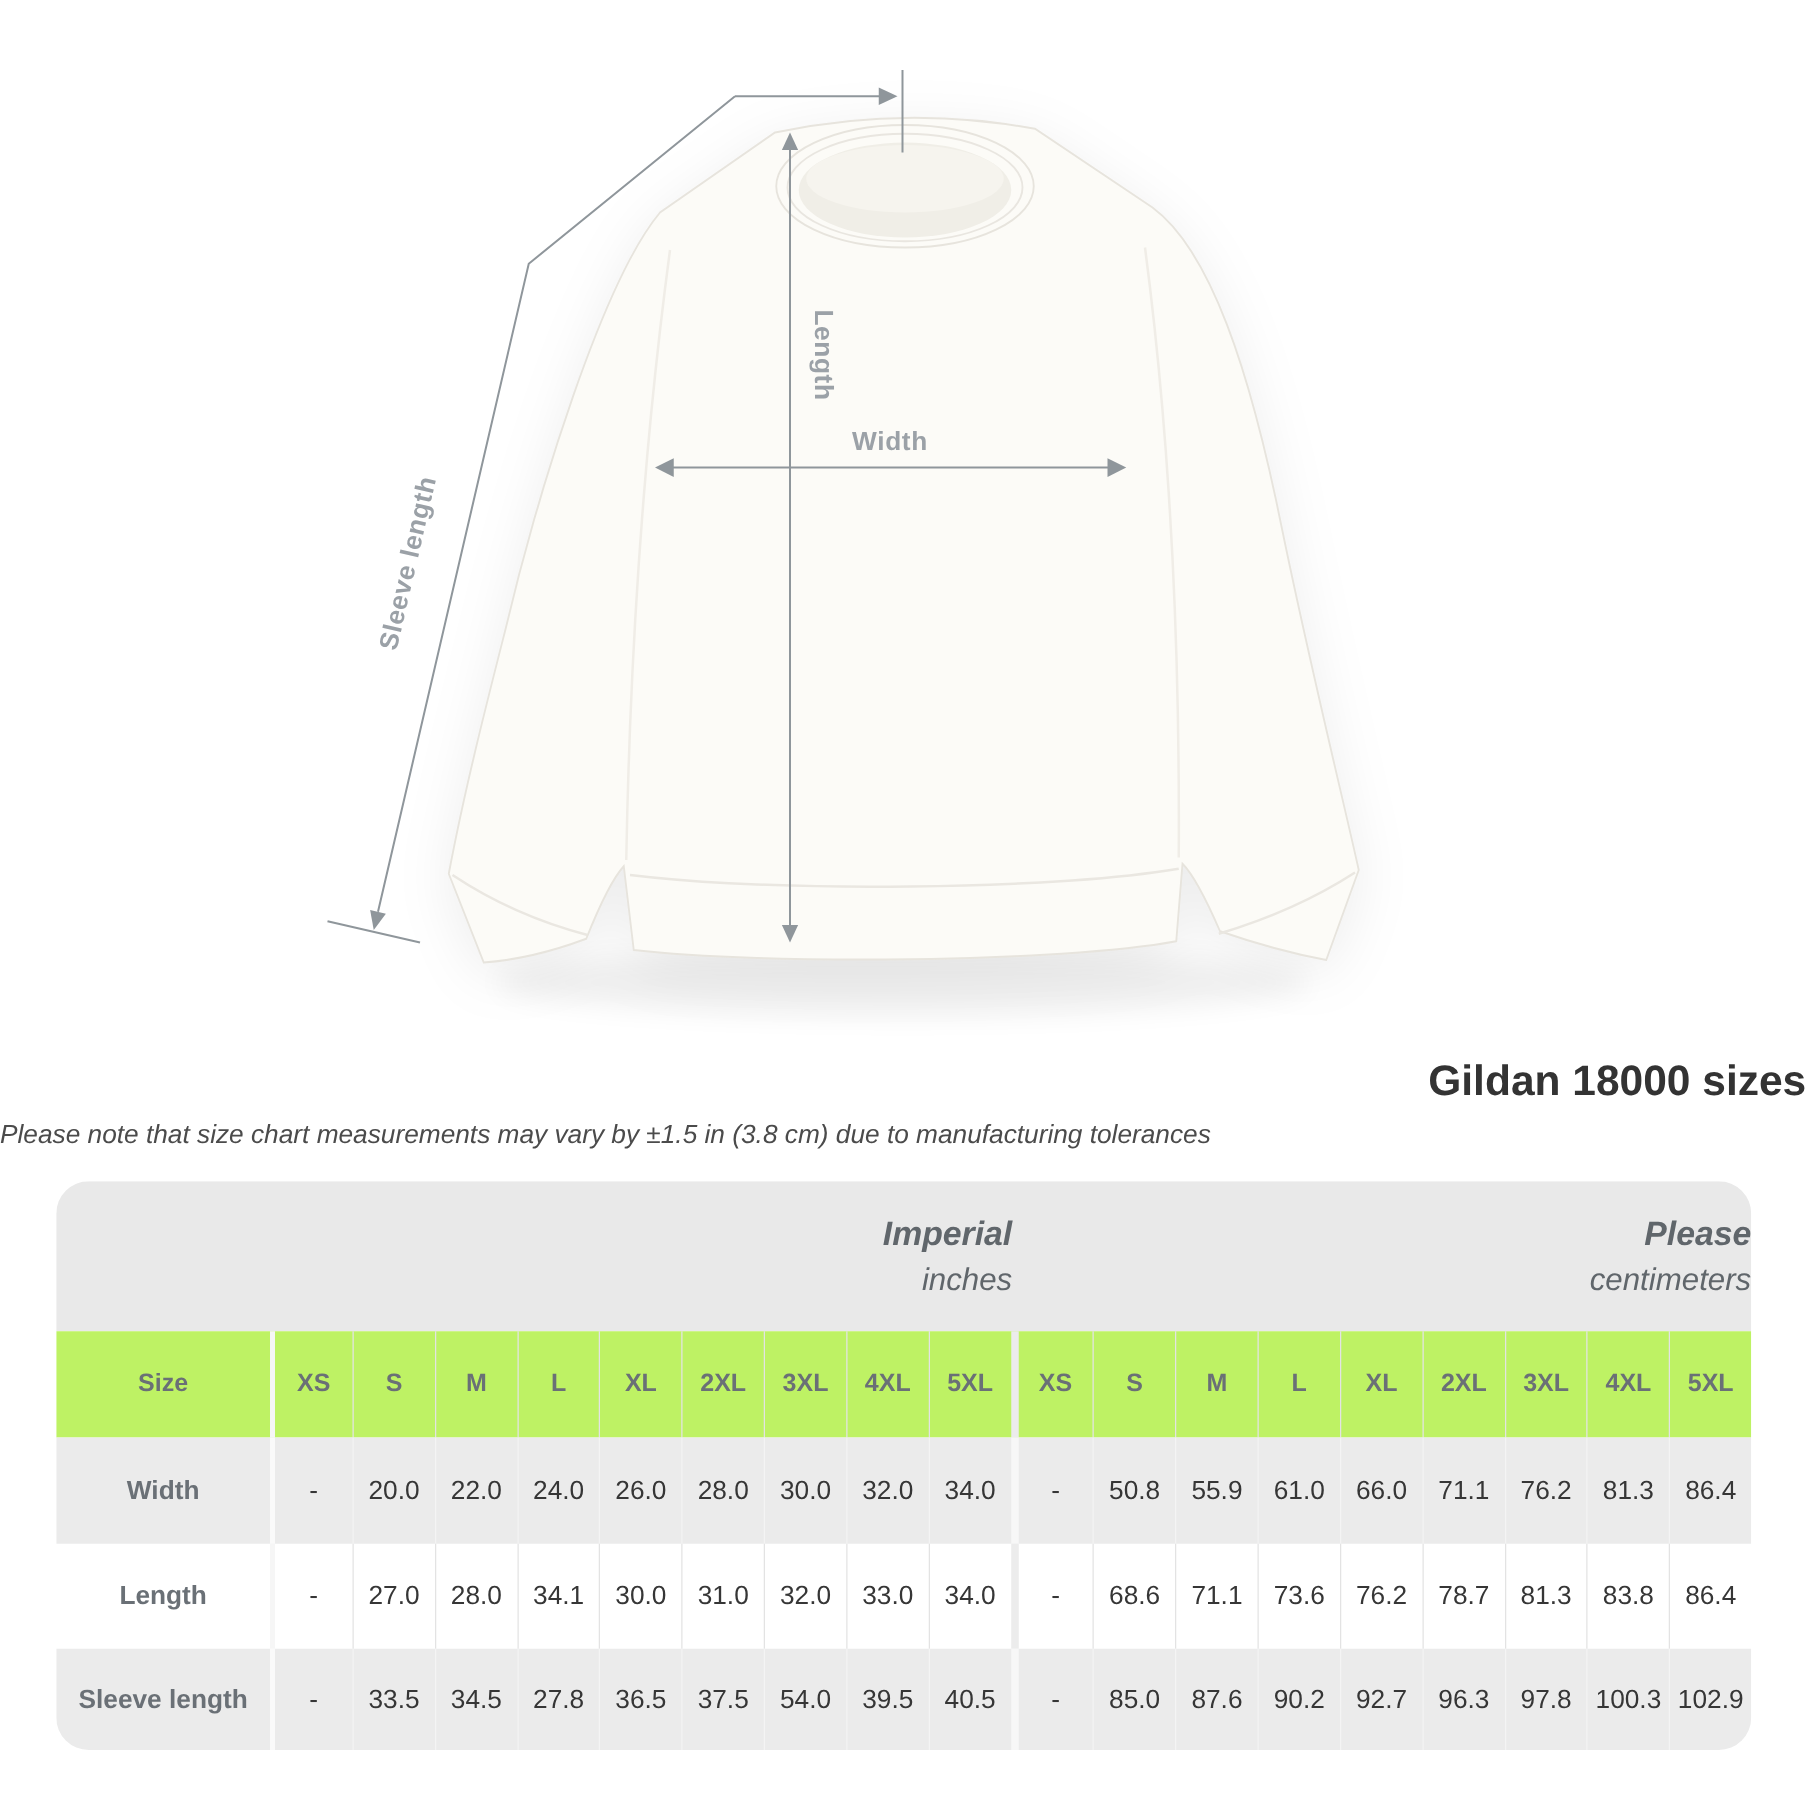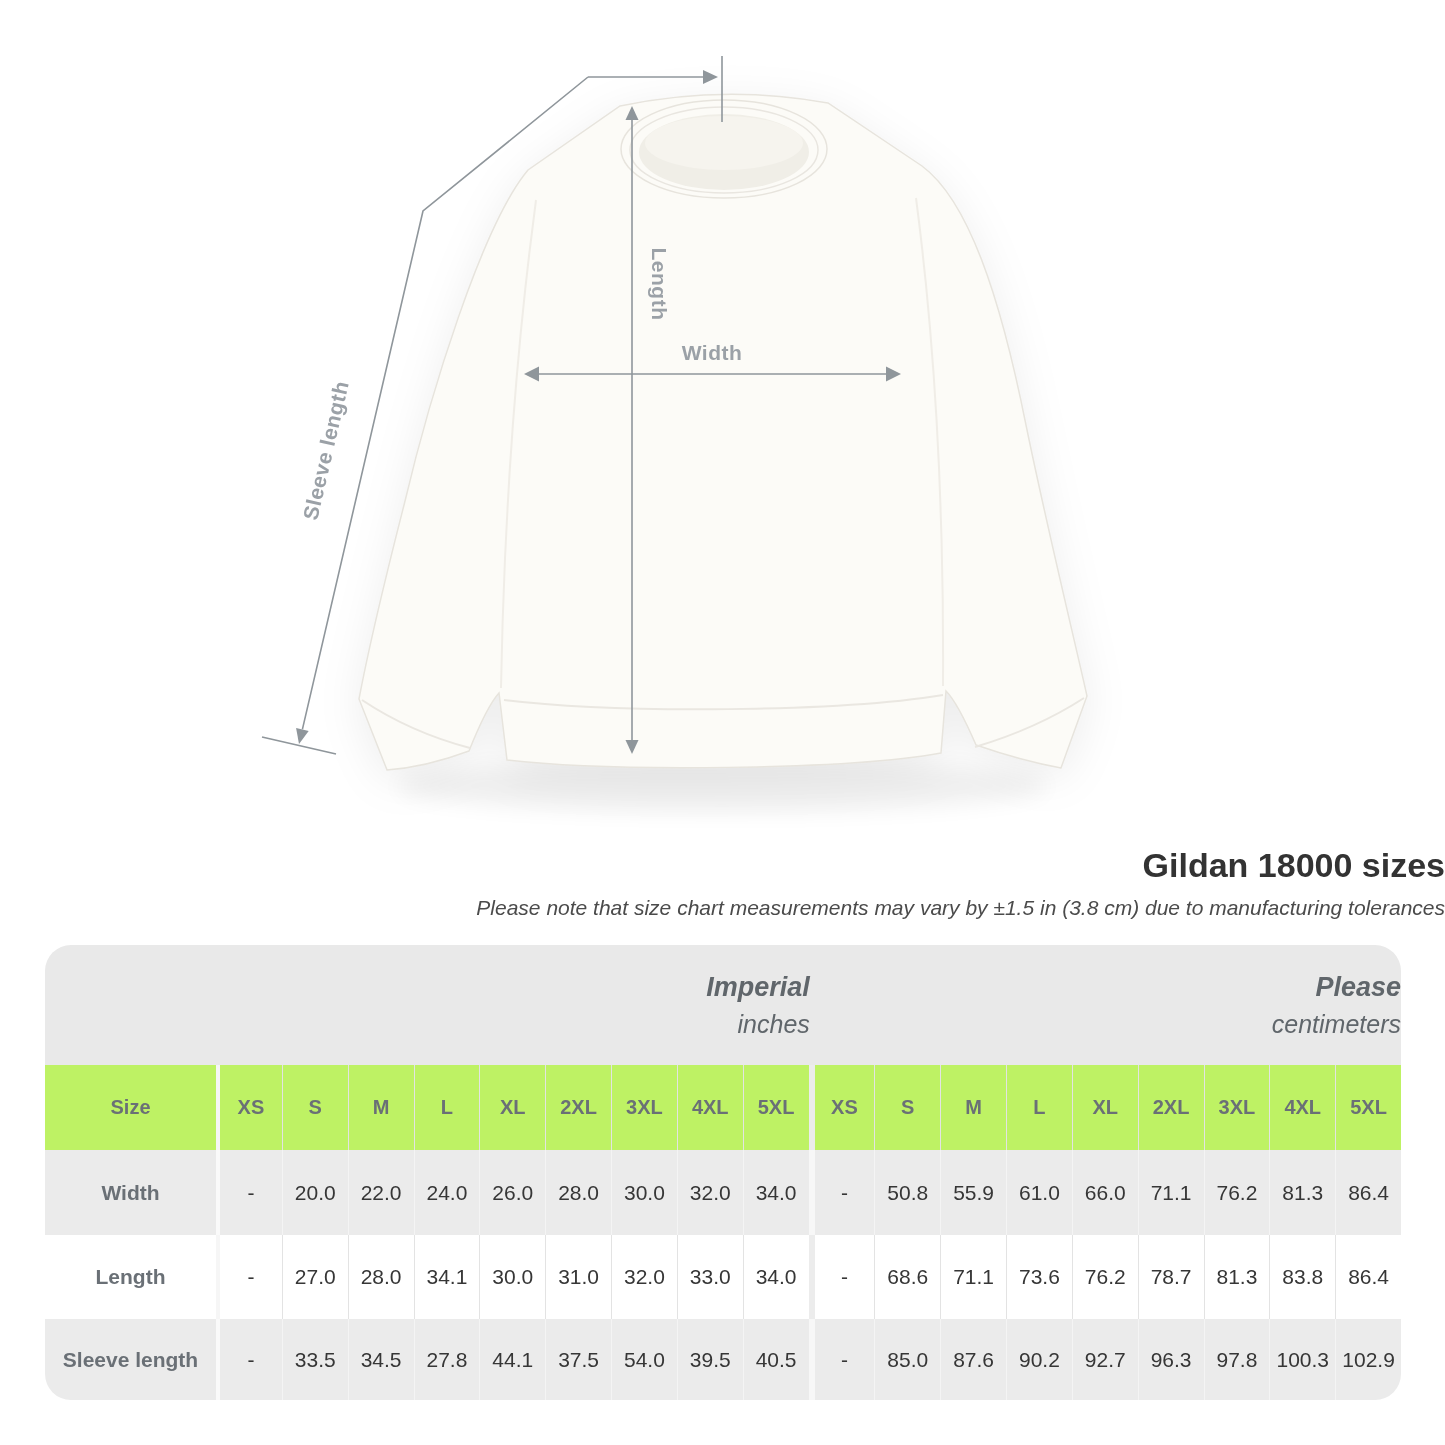--- a/index.html
+++ b/index.html
@@ -3,21 +3,21 @@
 <meta charset="utf-8">
 <style>
   html,body{margin:0;padding:0;background:#ffffff;}
   .page{position:relative;width:1445px;height:1445px;background:#ffffff;overflow:hidden;
         font-family:"Liberation Sans",sans-serif;}
   .diagram{position:absolute;top:0;left:0;}
   .dim-label{font-family:"Liberation Sans",sans-serif;font-weight:bold;font-size:21px;
              fill:#9ba1a7;letter-spacing:0.5px;}
   .page-title{position:absolute;top:846px;left:0;width:100%;text-align:right;
               font-size:34px;font-weight:bold;color:#333333;}
-  .subtitle{position:absolute;top:896px;left:0;width:100%;text-align:right;
+  .subtitle{position:absolute;top:896px;left:0;width:100%;text-align:left;
             font-style:italic;font-size:21px;color:#4b4b4b;}
   .size-table{position:absolute;top:945px;left:45px;width:1356px;height:455px;
               border-radius:26px;overflow:hidden;background:#ffffff;}
   .band{display:flex;height:120px;background:#e9e9e9;}
   .band-half{display:flex;flex-direction:column;justify-content:center;align-items:flex-end;gap:7px;}
   .band-half.imperial{width:56.4%;}
   .band-half.metric{width:43.6%;}
   .band-title{font-style:italic;font-weight:bold;font-size:27px;color:#60666b;}
   .band-unit{font-style:italic;font-size:25px;color:#60666b;}
   .row{display:grid;grid-template-columns:171px repeat(18,1fr);}
@@ -184,21 +184,21 @@
           <div class="cell v">81.3</div>
           <div class="cell v">83.8</div>
           <div class="cell v">86.4</div>
         </div>
         <div class="row rh-2 shade">
           <div class="cell label-cell">Sleeve length</div>
           <div class="cell sep-a">-</div>
           <div class="cell v">33.5</div>
           <div class="cell v">34.5</div>
           <div class="cell v">27.8</div>
-          <div class="cell v">44.1</div>
+          <div class="cell v">36.5</div>
           <div class="cell v">37.5</div>
           <div class="cell v">54.0</div>
           <div class="cell v">39.5</div>
           <div class="cell v">40.5</div>
           <div class="cell sep-b">-</div>
           <div class="cell v">85.0</div>
           <div class="cell v">87.6</div>
           <div class="cell v">90.2</div>
           <div class="cell v">92.7</div>
           <div class="cell v">96.3</div>

